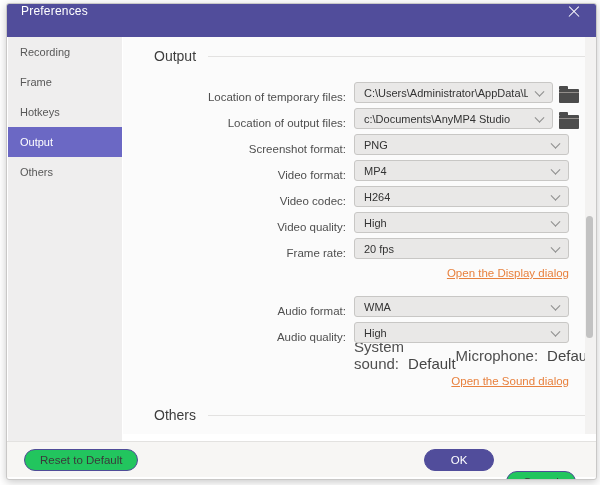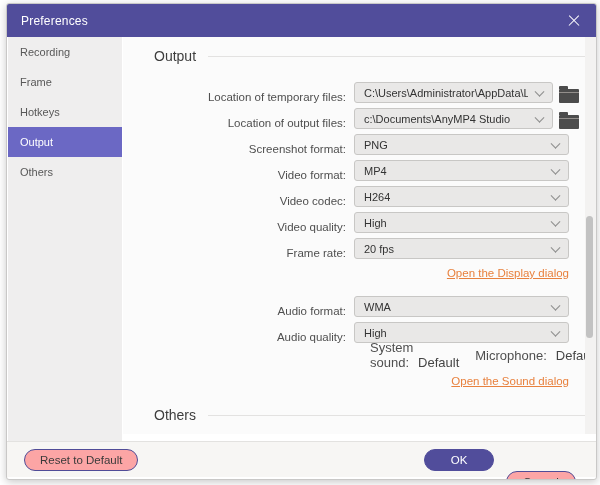--- a/index.html
+++ b/index.html
@@ -8,21 +8,21 @@
 
   .dialog {
     position:absolute; left:6px; top:3px; width:591px; height:477px;
     background:#ffffff; border:1px solid #c9c8c7; border-radius:3px;
     box-shadow:0 2px 8px rgba(0,0,0,.22); overflow:hidden;
   }
 
   
   .titlebar {
     position:absolute; left:0; top:0; right:0; height:33px;
-    background:#514d9b; display:flex; align-items:center; padding:0 14px;
+    background:#514d9b; display:flex; align-items:flex-start; padding:0 14px;
   }
   .title { color:#ffffff; font-size:12px; letter-spacing:.2px; }
   .close {
     margin-left:auto; position:relative; width:16px; height:16px; cursor:pointer;
   }
   .close i { position:absolute; left:1px; top:7px; width:14px; height:1.4px; background:#fff; display:block; }
   .close i.x1 { transform:rotate(45deg); }
   .close i.x2 { transform:rotate(-45deg); }
 
   
@@ -60,21 +60,21 @@
     transform:translateY(-68%) rotate(45deg);
   }
   .folder { position:relative; width:20px; height:14px; margin-left:6px; background:#4c4c4c; border-radius:1px; cursor:pointer; flex:none; }
   .folder::before { content:""; position:absolute; top:-3px; left:0; width:9px; height:3px; background:#4c4c4c; border-radius:1px 1px 0 0; }
   .folder::after { content:""; position:absolute; top:2.5px; left:0; right:0; height:1.5px; background:#938f8c; }
 
   .link-row { height:20px; display:flex; align-items:center; justify-content:flex-end; padding-right:28px; margin-top:4px; }
   .link { font-size:11.5px; color:#e8813e; text-decoration:underline; cursor:pointer; }
 
   .sys-row { height:24px; margin:0 28px 0 231px; display:flex; align-items:center; justify-content:space-between; }
-  .sys-group { font-size:13px; color:#4f4f4f;margin-left:16px; }
+  .sys-group { font-size:15px; color:#4f4f4f; }
   .sys-group .v { margin-left:9px; color:#454545; }
 
   .check-row { display:flex; align-items:flex-start; margin:15px 0 0 38px; height:20px; cursor:pointer; }
   .checkbox { width:13px; height:13px; background:#534f9e; border-radius:2px; flex:none; margin-top:1px; }
   .checkbox .check { display:block; width:7px; height:3.5px; border-left:1.8px solid #fff; border-bottom:1.8px solid #fff; transform:rotate(-45deg); margin:3px 0 0 2.5px; }
   .check-label { margin-left:8px; font-size:11.5px; color:#555555; line-height:15px; }
 
   
   .scroll-track { position:absolute; top:0; right:0; width:12px; height:100%; background:#f3f2f1; cursor:pointer; }
   .scroll-thumb { position:absolute; left:1px; top:179px; width:7px; height:122px; background:#c2c2c2; border-radius:3.5px; cursor:grab; }
@@ -82,21 +82,21 @@
   
   .footer {
     position:absolute; left:0; right:0; top:437px; height:36px;
     background:#f7f6f4; border-top:1px solid #e3e2e0;
     display:flex; align-items:center; padding:0 20px 0 17px;
   }
   .btn {
     height:22px; border-radius:11px; font-family:"Liberation Sans", sans-serif;
     font-size:11.5px; cursor:pointer; display:inline-flex; align-items:center; justify-content:center;
   }
-  .btn.ghost { background:#fca5a5; border:1.4px solid #504c97; color:#3a3a3a; padding:0 15px; }
+  .btn.ghost { background:#22c55e; border:1.4px solid #504c97; color:#3a3a3a; padding:0 15px; }
   .btn.primary { background:#514d9b; border:1.4px solid #514d9b; color:#ffffff; width:70px; }
   .btn.cancel { width:70px;margin-top:44px; }
   .footer .spacer { flex:1; }
   .footer .btn + .btn { margin-left:12px; }
 </style>
 </head>
 <body>
 
 <div class="stage">
   <div class="dialog">

